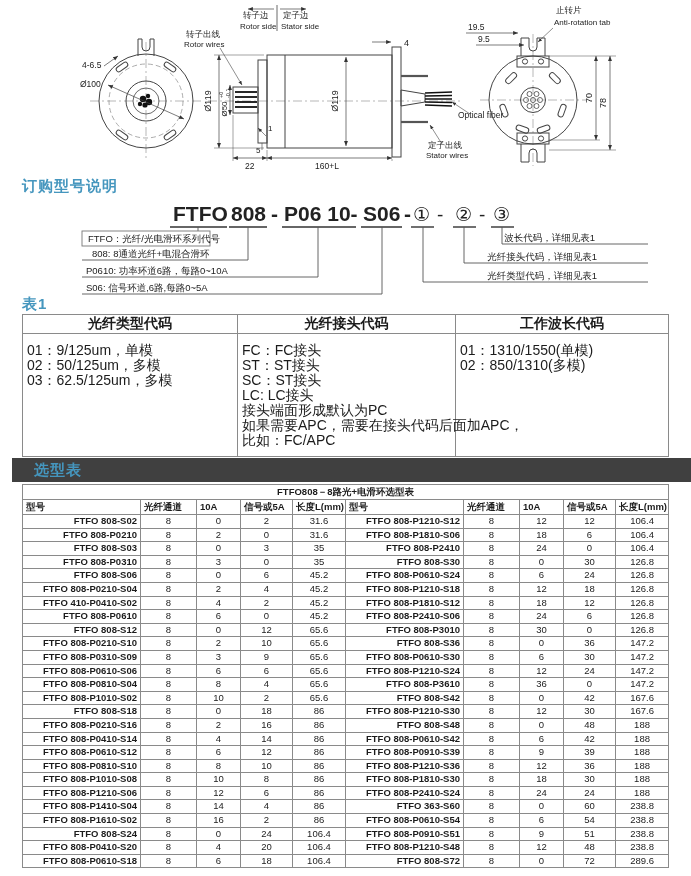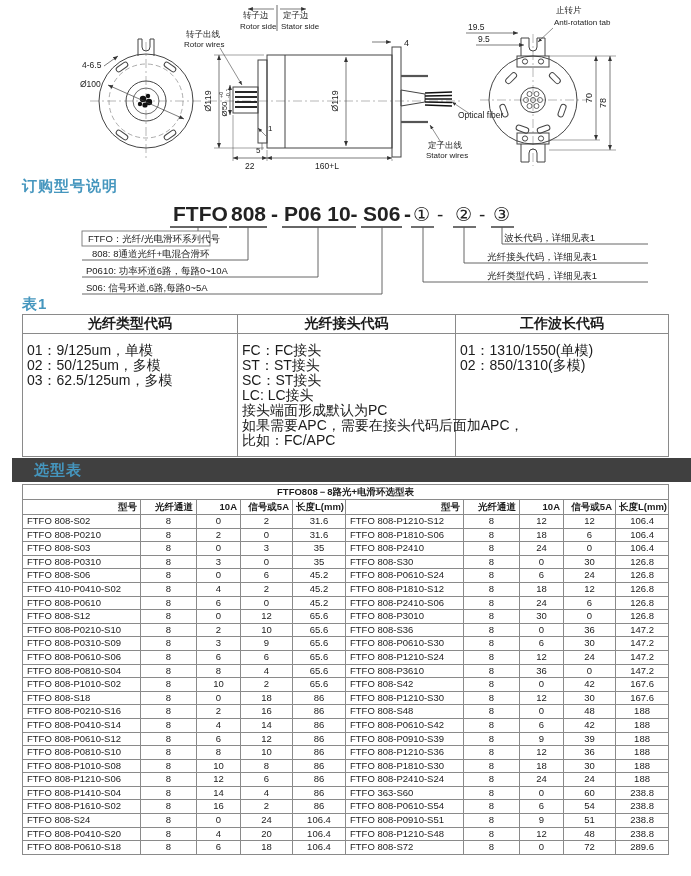--- a/index.html
+++ b/index.html
@@ -22,22 +22,22 @@
   
   #table1{top:314px;left:22px;width:646px;border-collapse:collapse;table-layout:fixed;font-size:14px;}
   #table1 th,#table1 td{border:1px solid #8a8a8a;}
   #table1 th{height:16px;font-weight:600;text-align:center;padding:0;}
   #table1 td{vertical-align:top;padding:9px 4px 8px 4px;}
   .t1-line{line-height:15px;white-space:nowrap;}
   
   #selection-table{top:484px;left:22px;width:646px;border-collapse:collapse;table-layout:fixed;font-size:9.5px;}
   #selection-table th,#selection-table td{border:1px solid #8a8a8a;padding:0 3px;height:12.6px;line-height:12.6px;white-space:nowrap;overflow:hidden;}
   #selection-table .title-row th{font-weight:700;text-align:center;height:14px;}
-  #selection-table .head-row th{font-weight:600;text-align:right;height:14px;}
-  #selection-table td.model{text-align:left;padding-left:4px;}
+  #selection-table .head-row th{font-weight:600;text-align:left;height:14px;}
+  #selection-table td.model{text-align:right;padding-left:4px;font-weight:bold;}
   #selection-table td.num{text-align:center;}
 </style>
 </head>
 <body>
 
 <svg id="drawings" class="abs" width="691" height="172" viewBox="0 0 691 172">
   <defs>
     <marker id="ar" markerWidth="8" markerHeight="7" refX="7" refY="2.8" orient="auto">
       <path d="M0,0 L7,2.8 L0,5.6 z" fill="#333"></path>
     </marker>
@@ -387,20 +387,32 @@
         <td class="num">0</td>
         <td class="num">6</td>
         <td class="num">45.2</td>
         <td class="model">FTFO 808-P0610-S24</td>
         <td class="num">8</td>
         <td class="num">6</td>
         <td class="num">24</td>
         <td class="num">126.8</td>
       </tr>
       <tr>
+        <td class="model">FTFO 808-P0210-S04</td>
+        <td class="num">8</td>
+        <td class="num">2</td>
+        <td class="num">4</td>
+        <td class="num">45.2</td>
+        <td class="model">FTFO 808-P1210-S18</td>
+        <td class="num">8</td>
+        <td class="num">12</td>
+        <td class="num">18</td>
+        <td class="num">126.8</td>
+      </tr>
+      <tr>
         <td class="model">FTFO 410-P0410-S02</td>
         <td class="num">8</td>
         <td class="num">4</td>
         <td class="num">2</td>
         <td class="num">45.2</td>
         <td class="model">FTFO 808-P1810-S12</td>
         <td class="num">8</td>
         <td class="num">18</td>
         <td class="num">12</td>
         <td class="num">126.8</td>

